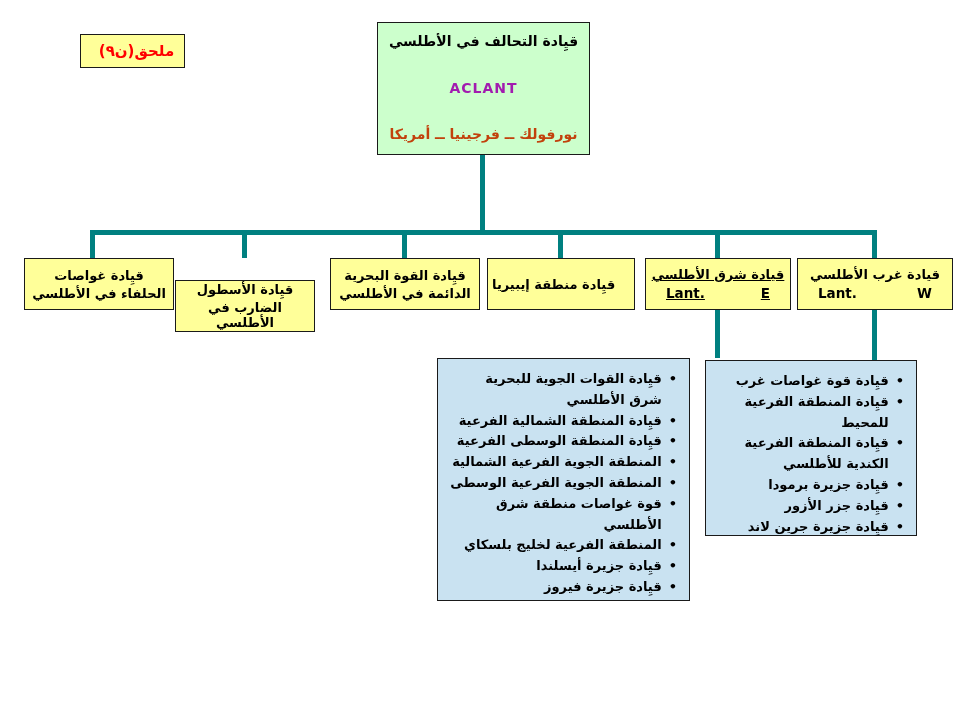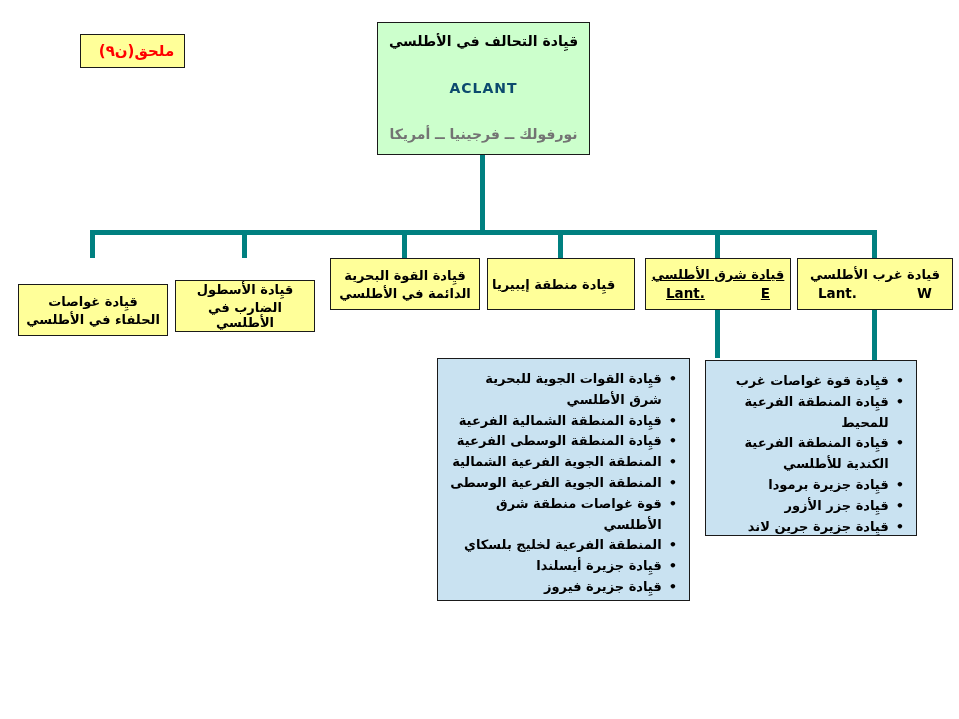--- a/index.html
+++ b/index.html
@@ -21,22 +21,22 @@
     color: #FF0000; font-weight: bold; font-size: 15px; direction: rtl; padding-left: 8px;
   }
 
   .rootbox {
     position: absolute; left: 377px; top: 22px; width: 213px; height: 133px;
     background: #CCFFCC; border: 1px solid #1a1a1a;
     display: flex; flex-direction: column; justify-content: space-between;
     padding: 10px 6px 12px; text-align: center; font-weight: bold; direction: rtl;
   }
   .rootbox .title   { font-size: 14px; color: #000; }
-  .rootbox .acronym { font-size: 14px; color: #0c4a6e; letter-spacing: 1px; direction: ltr; }
-  .rootbox .location{ font-size: 14px; color: #737373; }
+  .rootbox .acronym { font-size: 14px; color: #a21caf; letter-spacing: 1px; direction: ltr; }
+  .rootbox .location{ font-size: 14px; color: #c2410c; }
 
   .cmd {
     position: absolute; top: 258px; height: 52px;
     background: #FFFF99; border: 1px solid #1a1a1a;
     display: flex; flex-direction: column; justify-content: center; gap: 3px;
     text-align: center; font-weight: bold; font-size: 13px; color: #000;
     direction: rtl; padding: 2px 4px;
   }
   .cmd .latin {
     direction: ltr; display: flex; justify-content: space-between;
@@ -73,21 +73,21 @@
   <div class="conn" style="left:90px; top:230px; width:787px; height:5px;"></div>
   <div class="conn" style="left:90px;  top:230px; width:5px; height:28px;"></div>
   <div class="conn" style="left:242px; top:230px; width:5px; height:28px;"></div>
   <div class="conn" style="left:402px; top:230px; width:5px; height:28px;"></div>
   <div class="conn" style="left:558px; top:230px; width:5px; height:28px;"></div>
   <div class="conn" style="left:715px; top:230px; width:5px; height:28px;"></div>
   <div class="conn" style="left:872px; top:230px; width:5px; height:28px;"></div>
   <div class="conn" style="left:715px; top:310px; width:5px; height:48px;"></div>
   <div class="conn" style="left:872px; top:310px; width:5px; height:50px;"></div>
 
-  <div class="cmd" style="left:18px; width:150px;margin-top:26px;">
+  <div class="cmd" style="left:24px; width:150px;">
     <div>قيِادة غواصات</div>
     <div>الحلفاء في الأطلسي</div>
   </div>
 
   <div class="cmd" style="left:175px; width:140px;margin-top:22px;">
     <div>قيِادة الأسطول</div>
     <div>الضارب في الأطلسي</div>
   </div>
 
   <div class="cmd" style="left:330px; width:150px;">

